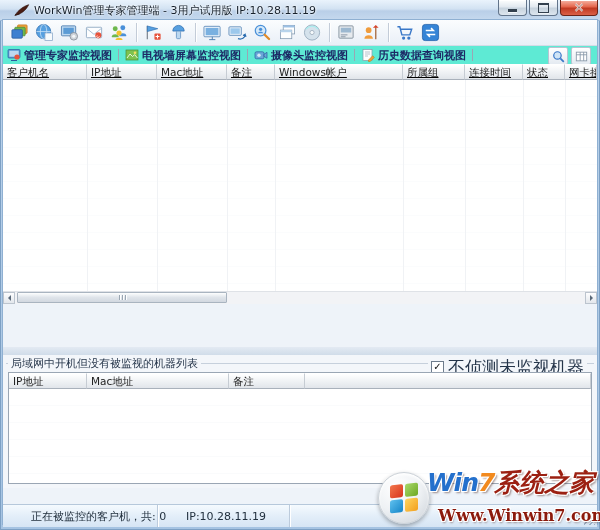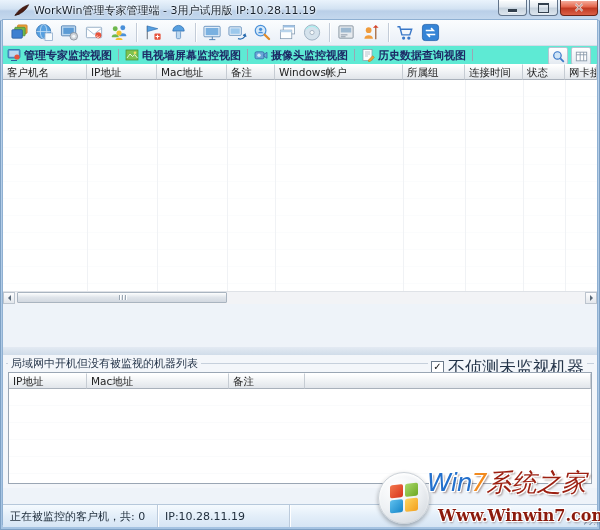--- a/index.html
+++ b/index.html
@@ -24,21 +24,21 @@
   .tabbar{position:absolute;left:0;top:26px;width:594px;height:18px;background:#5eead4;display:flex;align-items:center;box-sizing:border-box;}
   .tab{display:flex;align-items:center;gap:3px;padding:0 4px;cursor:pointer;height:16px;}
   .tab-label{font-size:11px;font-weight:bold;color:#1c2a66;white-space:nowrap;}
   .vsep{width:1px;height:12px;background:#9aa6b4;margin:0 2px;}
   .tabtools{position:absolute;right:6px;top:1px;display:flex;gap:3px;}
   .ttool{width:18px;height:16px;border:1px solid #b8c4d2;border-radius:2px;background:linear-gradient(#fff,#e4eaf1);display:flex;align-items:center;justify-content:center;cursor:pointer;}
   
   .hrow{display:flex;height:16px;}
   .hcell{box-sizing:border-box;height:16px;line-height:15px;font-size:10.5px;color:#1c1c1c;padding:0 4px;background:linear-gradient(#ffffff,#edf0f3 60%,#e1e5ea);border-right:1px solid #c6ccd3;border-bottom:1px solid #a9b1bb;border-top:1px solid #fff;white-space:nowrap;overflow:hidden;cursor:pointer;}
   
-  .main-table{position:absolute;left:0;top:44px;width:594px;height:240px;background:#fff;}
+  .main-table{position:absolute;left:0;top:44px;width:594px;height:240px;background:#fff;text-decoration:underline;}
   .main-body{position:absolute;left:0;top:16px;right:0;bottom:12px;background:repeating-linear-gradient(180deg,#fff 0 16px,#fbfcfd 16px 17px);}
   .colline{position:absolute;top:0;bottom:0;width:1px;background:#f0f2f5;}
   
   .hscroll{position:absolute;left:0;bottom:0;width:594px;height:12px;background:#f2f3f6;border-top:1px solid #dfe2e7;}
   .sarrow{position:absolute;top:0;width:12px;height:12px;background:linear-gradient(#fdfdfe,#e3e7ec);border:1px solid #bcc4ce;box-sizing:border-box;display:flex;align-items:center;justify-content:center;cursor:pointer;}
   .sarrow.left{left:0}.sarrow.right{right:0}
   .tri-l{width:0;height:0;border:3px solid transparent;border-right-color:#5a6878;margin-left:-3px;}
   .tri-r{width:0;height:0;border:3px solid transparent;border-left-color:#5a6878;margin-right:-3px;}
   .sthumb{position:absolute;left:14px;top:0;width:210px;height:11px;background:linear-gradient(#fdfefe,#dfe4ea 50%,#d2d8e0);border:1px solid #a9b4c0;box-sizing:border-box;border-radius:1px;cursor:grab;display:flex;align-items:center;justify-content:center;gap:2px;}
   .grip{width:1px;height:5px;background:#9aa6b2;box-shadow:1px 0 0 #fff;}
@@ -50,34 +50,34 @@
   .grouphead::before{content:'';position:absolute;left:3px;right:3px;top:8px;border-top:1px solid #c6d0dc;}
   .grouptitle{position:absolute;left:5px;top:1px;background:#f3f6fa;padding:0 3px;font-size:11px;color:#25354a;white-space:nowrap;}
   .chkwrap{position:absolute;right:10px;top:1px;background:#f3f6fa;display:flex;align-items:center;gap:4px;padding:0 3px;cursor:pointer;}
   .chkbox{width:11px;height:11px;border:1px solid #6e7c8c;background:#fff;font-size:10px;line-height:10px;text-align:center;color:#111;}
   .chklabel{font-size:17px;color:#25354a;white-space:nowrap;}
   .lower-table{position:absolute;left:5px;top:17px;width:584px;height:112px;border:1px solid #9aa6b4;background:#fff;box-sizing:border-box;}
   .lower-body{position:absolute;left:0;top:16px;right:0;bottom:0;background:repeating-linear-gradient(180deg,#fff 0 16px,#fafbfc 16px 17px);}
   
   .statusbar{position:absolute;left:3px;bottom:3px;width:594px;height:22px;background:linear-gradient(#f5fafe,#e3eef9 50%,#d6e5f4);border-top:1px solid #b6c8db;display:flex;align-items:center;}
   .ssec{height:100%;display:flex;align-items:center;padding-left:7px;box-sizing:border-box;border-right:1px solid #bccbdc;box-shadow:1px 0 0 #fff;}
-  .ssec .stext{font-size:11px;color:#22303e;white-space:nowrap;}
+  .ssec .stext{font-size:11px;color:#22303e;white-space:nowrap;margin-left:21px;}
   .ssec.s1{width:155px}.ssec.s2{width:132px}.ssec.s3{flex:1;border-right:none;box-shadow:none;}
   .sizegrip{position:absolute;right:2px;bottom:2px;width:12px;height:12px;background:
     linear-gradient(135deg,transparent 0 50%,#9db2c8 50% 58%,transparent 58% 72%,#9db2c8 72% 80%,transparent 80% 94%,#9db2c8 94%);}
   
   .watermark{position:absolute;right:2px;bottom:6px;width:220px;height:54px;pointer-events:none;z-index:50;}
   .wm-orb{position:absolute;left:0;bottom:0;width:50px;height:50px;border-radius:50%;background:radial-gradient(circle at 35% 28%,#ffffff,#eef1f4 50%,#c9cfd6);border:1px solid #ccd2d8;box-shadow:0 2px 4px rgba(0,0,0,.3),inset 0 2px 3px #fff;}
   .flag{position:absolute;left:11px;top:11px;width:28px;height:28px;transform:skewY(-6deg);}
   .pane{position:absolute;width:13px;height:13px;border-radius:2px;}
   .p1{left:0;top:0;background:linear-gradient(135deg,#f2764c,#d8351c);}
   .p2{right:0;top:0;background:linear-gradient(135deg,#a8d96c,#6ea822);}
   .p3{left:0;bottom:0;background:linear-gradient(135deg,#5fc0ee,#1585c8);}
   .p4{right:0;bottom:0;background:linear-gradient(135deg,#ffd45e,#f2a01e);}
-  .wm-title{position:absolute;left:49px;top:-4px;font-size:25px;font-weight:normal;font-style:italic;white-space:nowrap;letter-spacing:-1px;
+  .wm-title{position:absolute;left:49px;top:-4px;font-size:25px;font-weight:bold;font-style:italic;white-space:nowrap;letter-spacing:-1px;
     text-shadow:-1px -1px 0 #fff,1px -1px 0 #fff,-1px 1px 0 #fff,1px 1px 0 #fff,2px 2px 2px rgba(60,20,10,.45);}
   .wm-win{color:#2470cc;}
   .wm-7{color:#f28a1e;}
   .wm-suffix{color:#9c2012;letter-spacing:0;}
   .wm-url{position:absolute;left:60px;bottom:-1px;font-family:"DejaVu Serif","Liberation Serif",serif;font-size:16px;font-weight:bold;color:#8c1a0c;white-space:nowrap;
     text-shadow:-1px -1px 0 #fff,1px -1px 0 #fff,-1px 1px 0 #fff,1px 1px 0 #fff,1px 2px 2px rgba(60,20,10,.4);}
   svg{display:block}
 </style>
 </head>
 <body>

